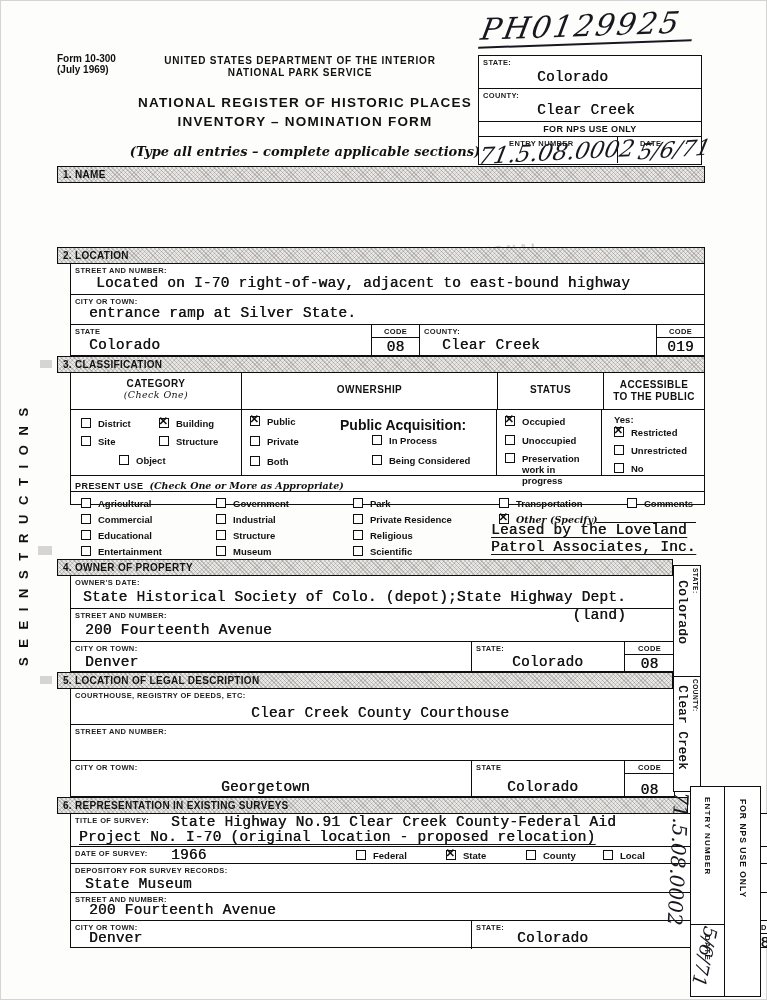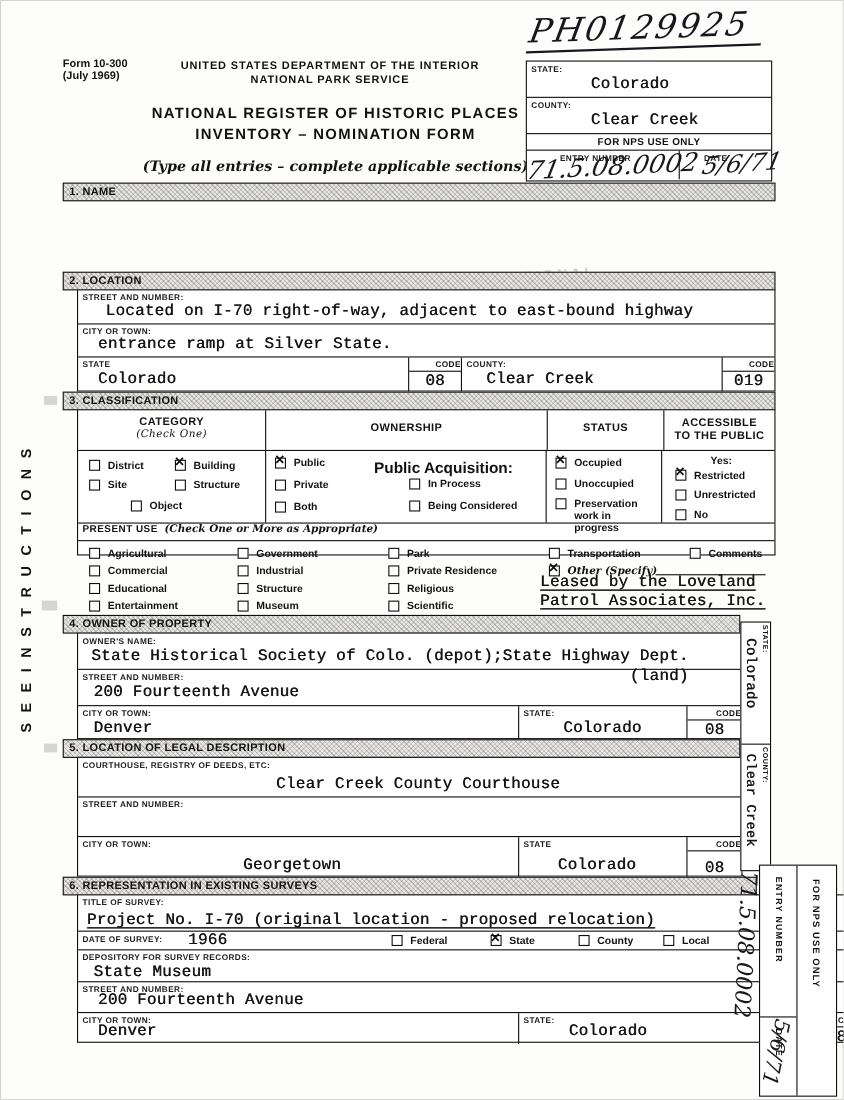--- a/index.html
+++ b/index.html
@@ -15,21 +15,21 @@
        display:flex;align-items:center;padding-left:5px;font-size:10px;font-weight:bold;letter-spacing:.03em;}
   .box{border:1.6px solid #0e0e0e;background:#fff;box-sizing:border-box;}
   .fieldrow{position:relative;border-bottom:1.4px solid #0e0e0e;box-sizing:border-box;}
   .fieldrow.last{border-bottom:none;}
   .fieldrow>.lbl{position:absolute;top:2px;left:4px;}
   .val{position:absolute;bottom:3px;}
   .cell{position:relative;box-sizing:border-box;height:100%;}
   .cell .lbl{position:absolute;top:2px;left:4px;}
   .bl{border-left:1.4px solid #0e0e0e;}
   .codecell{box-sizing:border-box;height:100%;}
-  .codelbl{display:block;text-align:right;font-size:7.5px;font-weight:bold;letter-spacing:.05em;
+  .codelbl{display:block;text-align:center;font-size:7.5px;font-weight:bold;letter-spacing:.05em;
            border-bottom:1.3px solid #0e0e0e;padding:2px 0 1px;}
   .codeval{display:block;text-align:center;margin-top:1px;}
   .cb{display:inline-block;width:10px;height:10px;border:1.4px solid #0e0e0e;position:relative;
       background:#fff;flex:0 0 auto;box-sizing:border-box;}
   .cb.checked::after{content:"✕";position:absolute;left:-1.5px;top:-3.5px;font-size:11.5px;font-weight:bold;color:#0e0e0e;}
   .cbi{position:absolute;display:flex;gap:7px;font-size:9.5px;font-weight:bold;align-items:flex-start;line-height:11px;}
   .hd{font-size:10px;font-weight:bold;letter-spacing:.04em;text-align:center;}
   .ital{font-family:"DejaVu Serif",serif;font-style:italic;font-weight:bold;}
   .vtext{writing-mode:vertical-rl;}
   .hw{font-family:"DejaVu Serif",serif;font-style:italic;color:#17171f;white-space:nowrap;}
@@ -191,37 +191,37 @@
         <div class="cbi" style="left:8px;top:25px">
             <span class="cb"></span>
             <span>Unoccupied</span>
           </div>
         <div class="cbi" style="left:8px;top:43px;width:92px;white-space:normal">
             <span class="cb"></span>
             <span>Preservation work in progress</span>
           </div>
       </div>
       <div class="cell bl" style="flex:1">
-        <div class="abs" style="left:44px;top:4px;font-size:9.5px;font-weight:bold">Yes:</div>
+        <div class="abs" style="left:12px;top:4px;font-size:9.5px;font-weight:bold">Yes:</div>
         <div class="cbi" style="left:12px;top:17px">
             <span class="cb checked"></span>
             <span>Restricted</span>
           </div>
         <div class="cbi" style="left:12px;top:35px">
             <span class="cb"></span>
             <span>Unrestricted</span>
           </div>
         <div class="cbi" style="left:12px;top:53px">
             <span class="cb"></span>
             <span>No</span>
           </div>
       </div>
     </div>
 
-    <div style="height:16px;border-bottom:1.4px solid #0e0e0e;box-sizing:border-box;display:flex;align-items:flex-start;gap:6px;padding-left:4px">
+    <div style="height:16px;border-bottom:1.4px solid #0e0e0e;box-sizing:border-box;display:flex;align-items:flex-end;gap:6px;padding-left:4px">
       <span style="font-size:9px;font-weight:bold;letter-spacing:.05em">PRESENT USE</span>
       <span class="ital" style="font-size:9.5px">(Check One or More as Appropriate)</span>
     </div>
 
     <div class="cell" style="height:67px;width:100%">
       <div class="cbi" style="left:10px;top:6px">
           <span class="cb"></span>
           <span>Agricultural</span>
         </div>
       <div class="cbi" style="left:10px;top:22px">
@@ -282,21 +282,21 @@
         </div>
       <div class="abs" style="left:525px;top:30px;width:100px;border-bottom:1.4px solid #0e0e0e"></div>
       <div class="abs typed uline" style="left:420px;top:30px">Leased by the Loveland</div>
       <div class="abs typed uline" style="left:420px;top:47px">Patrol Associates, Inc.</div>
     </div>
   </div>
 
   <div class="abs bar" style="left:57px;top:559px;width:616px">4. OWNER OF PROPERTY</div>
   <div class="abs box" style="left:70px;top:575px;width:605px;height:97px">
     <div class="fieldrow" style="height:33px">
-      <span class="lbl">OWNER'S NAME:</span>
+      <span class="lbl">OWNER'S DATE:</span>
       <span class="typed val" style="left:12px">State Historical Society of Colo. (depot);State Highway Dept.</span>
     </div>
     <div class="fieldrow" style="height:33px">
       <span class="lbl">STREET AND NUMBER:</span>
       <span class="typed abs" style="right:48px;top:-2px">(land)</span>
       <span class="typed val" style="left:14px">200 Fourteenth Avenue</span>
     </div>
     <div class="fieldrow last" style="height:31px;display:flex">
       <div class="cell" style="width:400px">
         <span class="lbl">CITY OR TOWN:</span>
@@ -335,20 +335,21 @@
         <span class="codelbl">CODE</span>
         <span class="codeval typed" style="margin-top:8px">08</span>
       </div>
     </div>
   </div>
 
   <div class="abs bar" style="left:57px;top:797px;width:631px">6. REPRESENTATION IN EXISTING SURVEYS</div>
   <div class="abs box" style="left:70px;top:813px;width:716px;height:135px">
     <div class="fieldrow" style="height:33px">
       <span class="lbl">TITLE OF SURVEY:</span>
+      <span class="typed abs" style="left:100px;top:0px">State Highway No.91 Clear Creek County-Federal Aid</span>
       <span class="typed abs uline" style="left:8px;top:15px">Project No. I-70 (original location - proposed relocation)</span>
     </div>
     <div class="fieldrow" style="height:17px">
       <span class="lbl">DATE OF SURVEY:</span>
       <span class="typed abs" style="left:100px;top:0px">1966</span>
       <div class="cbi" style="left:285px;top:3px">
           <span class="cb"></span>
           <span>Federal</span>
         </div>
       <div class="cbi" style="left:375px;top:3px">

